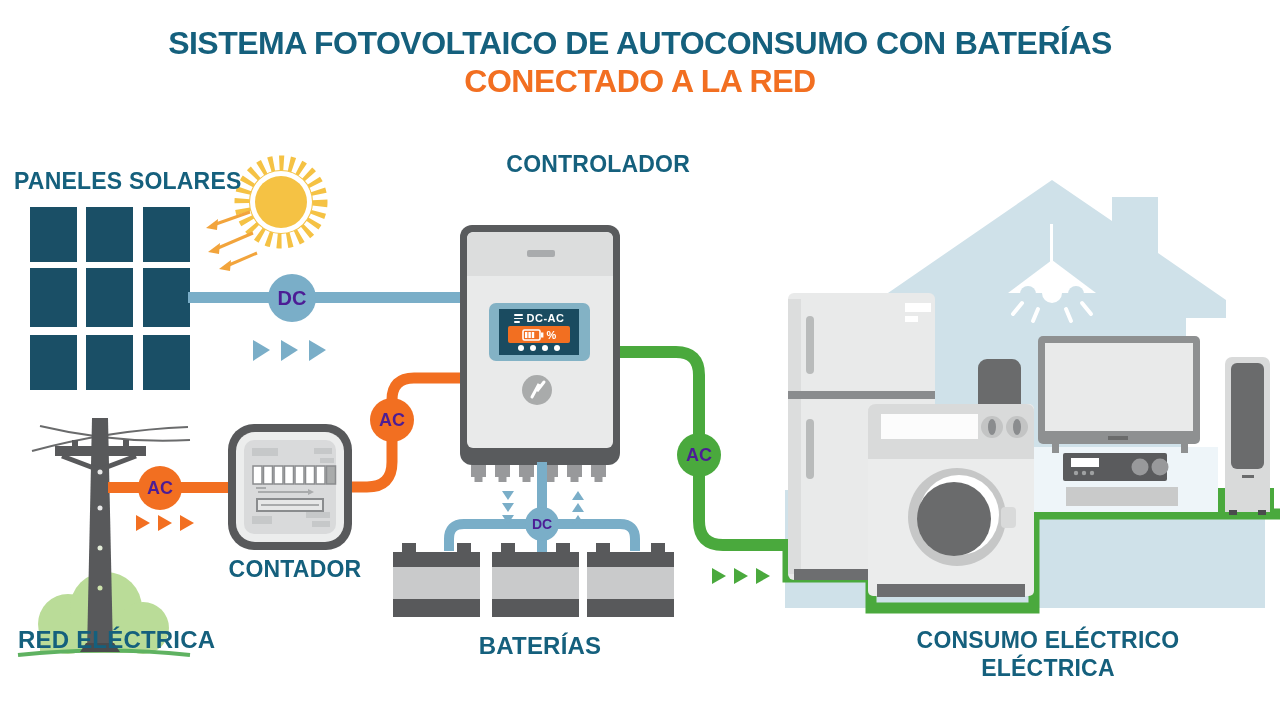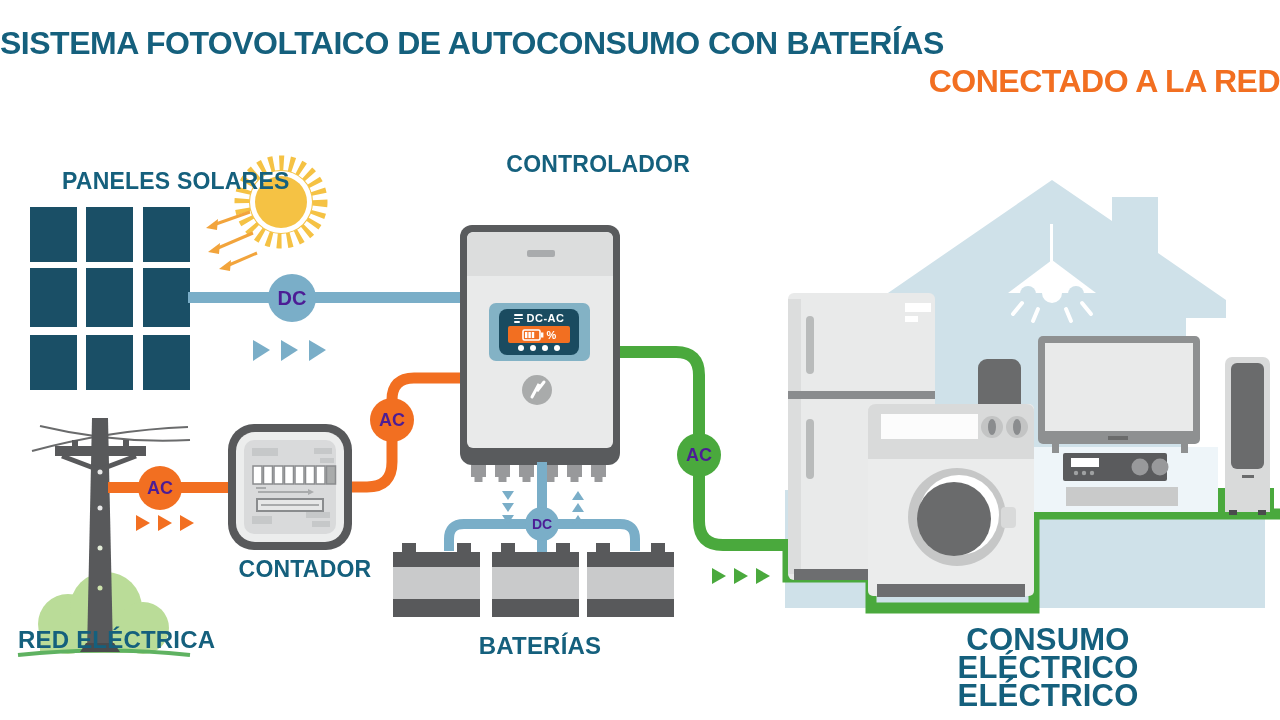--- a/index.html
+++ b/index.html
@@ -1,32 +1,32 @@
 <!DOCTYPE html>
 <html><head>
 <meta charset="utf-8">
 <style>
   html,body{margin:0;padding:0;background:#fff;}
   .stage{position:relative;width:1280px;height:720px;background:#ffffff;overflow:hidden;
          font-family:"Liberation Sans",sans-serif;}
   .gfx{position:absolute;left:0;top:0;}
   .ov{position:absolute;}
-  .title1{top:24px;left:0;width:1280px;font-size:32px;font-weight:700;
+  .title1{top:24px;left:0;width:1280px;text-align:center;font-size:32px;font-weight:700;
           color:#15607d;letter-spacing:-0.5px;line-height:38px;}
   .title1 .xb{font-weight:800;padding-left:9px;}
-  .title2{top:62px;left:0;width:1280px;text-align:right;font-size:32px;font-weight:800;
+  .title2{top:62px;left:0;width:1280px;text-align:center;font-size:32px;font-weight:800;
           color:#f26f21;letter-spacing:-0.5px;line-height:38px;}
   .lbl{color:#15607d;font-weight:700;letter-spacing:0.2px;}
   .badge{border-radius:50%;color:#4c1d95;font-weight:700;display:flex;align-items:center;
          justify-content:center;}
   .b-blue{background:#7aaec8;} .b-orange{background:#f26f21;} .b-green{background:#4aa93d;}
   
   .disp{left:489px;top:303px;width:101px;height:58px;background:#83b2c5;border-radius:7px;}
   .disp .screen{position:absolute;left:10px;top:6px;width:80px;height:46px;background:#1a4b60;
-        border-radius:8px;display:flex;flex-direction:column;align-items:center;
+        border-radius:0;display:flex;flex-direction:column;align-items:center;
         justify-content:space-between;padding:4px 3px;box-sizing:border-box;}
   .disp .row1{display:flex;align-items:center;gap:4px;color:#fff;font-size:11px;font-weight:700;
         letter-spacing:0.5px;line-height:11px;}
   .ham{display:inline-flex;flex-direction:column;gap:1.5px;}
   .ham i{display:block;width:9px;height:1.8px;background:#fff;border-radius:1px;}
   .ham i:last-child{width:6px;}
   .batbox{display:flex;align-items:center;gap:3px;background:#f26f21;border-radius:2px;
         width:62px;height:17px;justify-content:center;color:#fff;font-size:11px;font-weight:700;}
   .dots{display:flex;gap:6px;}
   .dots i{width:6px;height:6px;border-radius:50%;background:#fff;display:block;}
@@ -289,35 +289,35 @@
       <rect x="587" y="599" width="87" height="18" fill="#58595b"></rect>
     </g>
   </g>
 </svg>
 
 <div class="ov title1">
   <span>SISTEMA FOTOVOLTAICO DE AUTOCONSUMO CON</span><span class="xb">BATERÍAS</span>
 </div>
 <div class="ov title2">CONECTADO A LA RED</div>
 
-<div class="ov lbl" style="left:14px;top:168px;font-size:23px;margin-left:48px;">PANELES SOLARES</div>
+<div class="ov lbl" style="left:14px;top:168px;font-size:23px;">PANELES SOLARES</div>
 
 <div class="ov lbl" style="left:390px;top:150px;width:300px;text-align:right;font-size:23px;line-height:28px;">
   <div>CONTROLADOR</div>
 </div>
 
-<div class="ov lbl" style="left:230px;top:556px;width:150px;text-align:center;font-size:23px;">CONTADOR</div>
+<div class="ov lbl" style="left:220px;top:556px;width:150px;text-align:center;font-size:23px;">CONTADOR</div>
 
 <div class="ov lbl" style="left:18px;top:626px;font-size:24px;">RED ELÉCTRICA</div>
 
 <div class="ov lbl" style="left:460px;top:632px;width:160px;text-align:center;font-size:24px;">BATERÍAS</div>
 
-<div class="ov lbl" style="left:900px;top:626px;width:296px;text-align:center;font-size:31px;line-height:28px;">
+<div class="ov lbl" style="left:900px;top:626px;width:296px;text-align:center;font-size:23px;line-height:28px;">
   <div>CONSUMO ELÉCTRICO</div>
-  <div>ELÉCTRICO</div>
+  <div>ELÉCTRICA</div>
 </div>
 
 <div class="ov badge b-blue" style="left:268px;top:274px;width:48px;height:48px;font-size:20px;">DC</div>
 <div class="ov badge b-orange" style="left:138px;top:466px;width:44px;height:44px;font-size:18px;">AC</div>
 <div class="ov badge b-orange" style="left:370px;top:398px;width:44px;height:44px;font-size:18px;">AC</div>
 <div class="ov badge b-green" style="left:677px;top:433px;width:44px;height:44px;font-size:18px;">AC</div>
 <div class="ov badge b-blue" style="left:525px;top:507px;width:34px;height:34px;font-size:14px;">DC</div>
 
 <div class="ov disp">
   <div class="screen">

